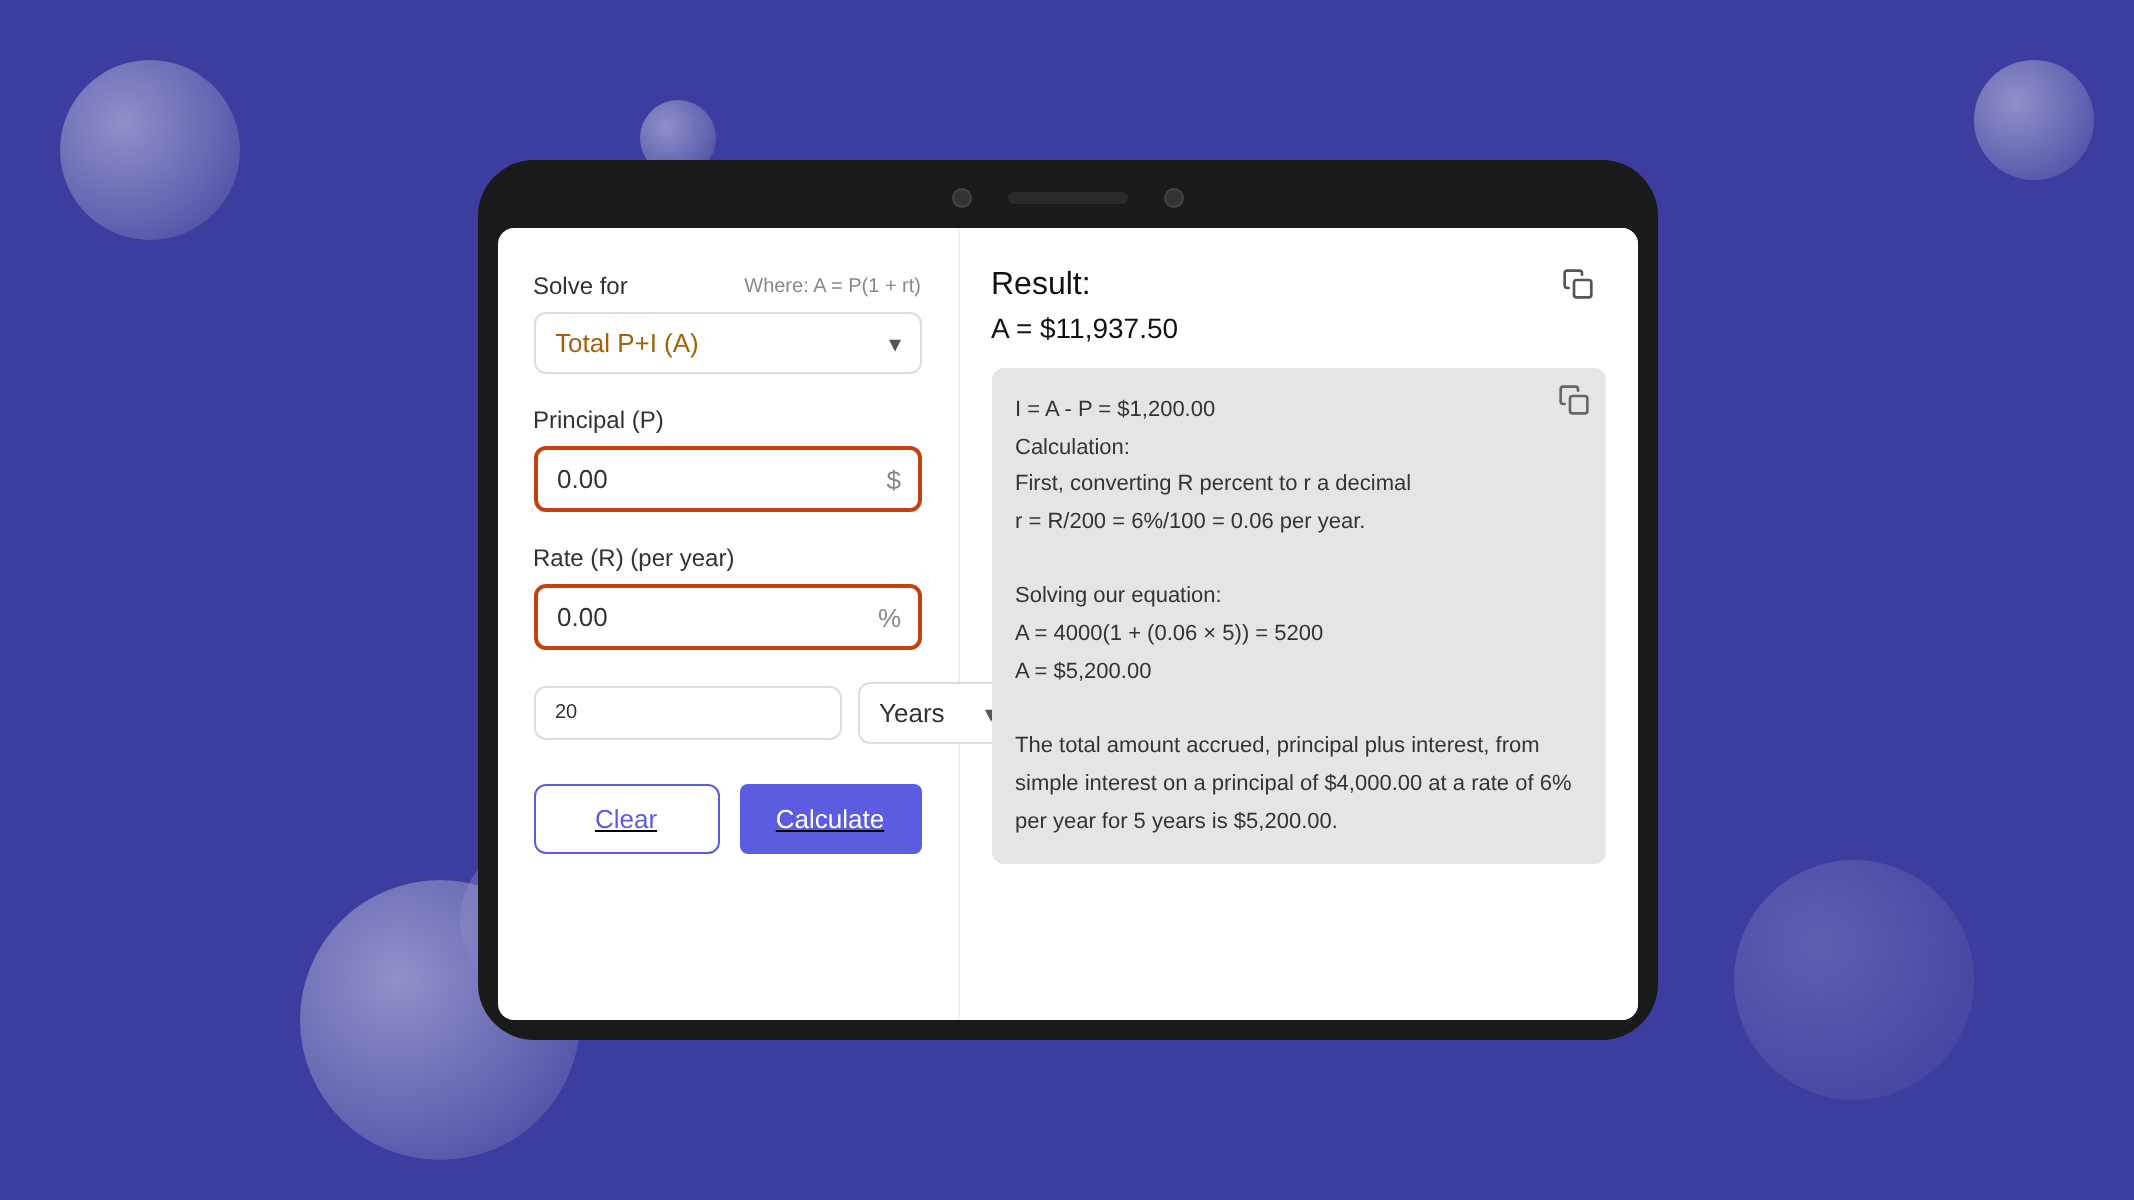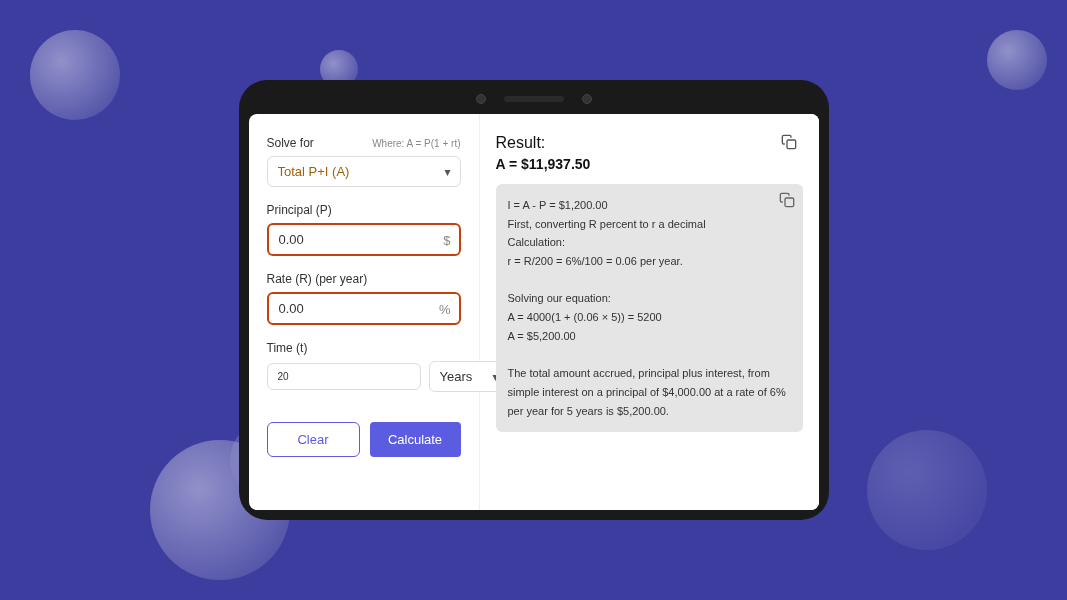--- a/index.html
+++ b/index.html
@@ -208,21 +208,22 @@
       color: #333;
       appearance: none;
       cursor: pointer;
       outline: none;
       width: 100%;
     }
 
     .button-row {
       display: flex;
       gap: 10px;
-      margin-top: 14px;
+      margin-top: 4px;
+      text-decoration: underline;
     }
 
     .btn-clear {
       flex: 1;
       padding: 9px;
       border: 1.5px solid #5c5ce0;
       border-radius: 6px;
       background: white;
       color: #5c5ce0;
       font-size: 13px;
@@ -260,21 +261,21 @@
     .result-title {
       font-size: 16px;
       font-weight: 400;
       color: #111;
       margin-bottom: 4px;
     }
 
     .result-value {
       font-size: 14px;
       color: #111;
-      font-weight: 700;
+      font-weight: 400;
     }
 
     .copy-icon {
       position: absolute;
       top: 0;
       right: 0;
       width: 22px;
       height: 22px;
       cursor: pointer;
       color: #555;
@@ -350,21 +351,20 @@
 
         <div class="form-group">
           <label class="form-label">Rate (R) (per year)</label>
           <div class="input-wrapper">
             <input class="input-field" type="number" value="0.00" style="">
             <span class="input-suffix">%</span>
           </div>
         </div>
 
         <div class="form-group">
-          <label class="form-label">Time (t)</label>
           <div class="time-row">
             <input class="time-input" type="number" value="20" style="">
             <div class="time-select-wrapper">
               <select class="time-select">
                 <option>Years</option>
                 <option>Months</option>
                 <option>Days</option>
               </select>
               <span class="select-chevron">▾</span>
             </div>
@@ -392,22 +392,22 @@
         </div>
 
         <div class="detail-box">
           <div class="detail-copy">
             <svg class="copy-svg" viewBox="0 0 24 24" fill="none" stroke="#666" stroke-width="2" stroke-linecap="round" stroke-linejoin="round">
               <rect x="9" y="9" width="13" height="13" rx="2" ry="2"></rect>
               <path d="M5 15H4a2 2 0 0 1-2-2V4a2 2 0 0 1 2-2h9a2 2 0 0 1 2 2v1"></path>
             </svg>
           </div>
           <div>I = A - P = $1,200.00</div>
+          <div>Calculation:</div>
           <div>First, converting R percent to r a decimal</div>
-          <div>Calculation:</div>
           <div>r = R/200 = 6%/100 = 0.06 per year.</div>
           <br>
           <div>Solving our equation:</div>
           <div>A = 4000(1 + (0.06 × 5)) = 5200</div>
           <div>A = $5,200.00</div>
           <br>
           <div>The total amount accrued, principal plus interest, from simple interest on a principal of $4,000.00 at a rate of 6% per year for 5 years is $5,200.00.</div>
         </div>
 
       </div>

